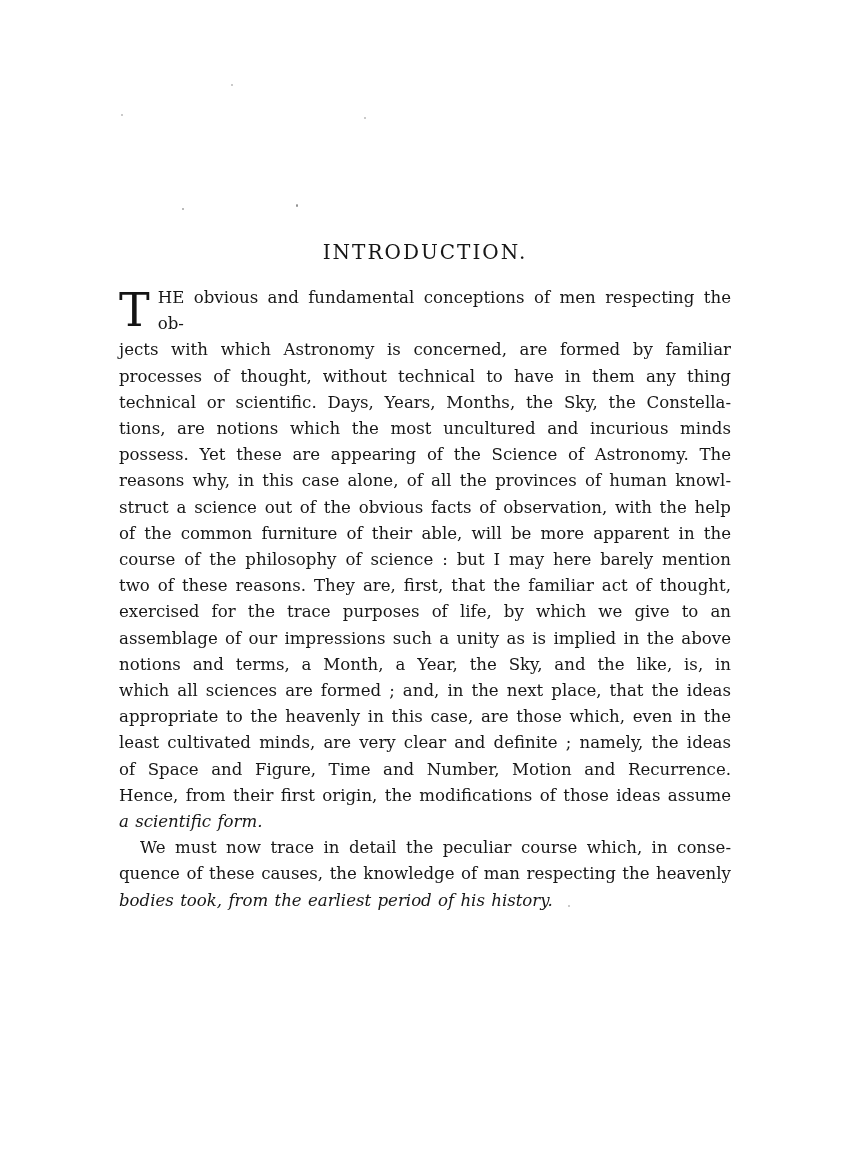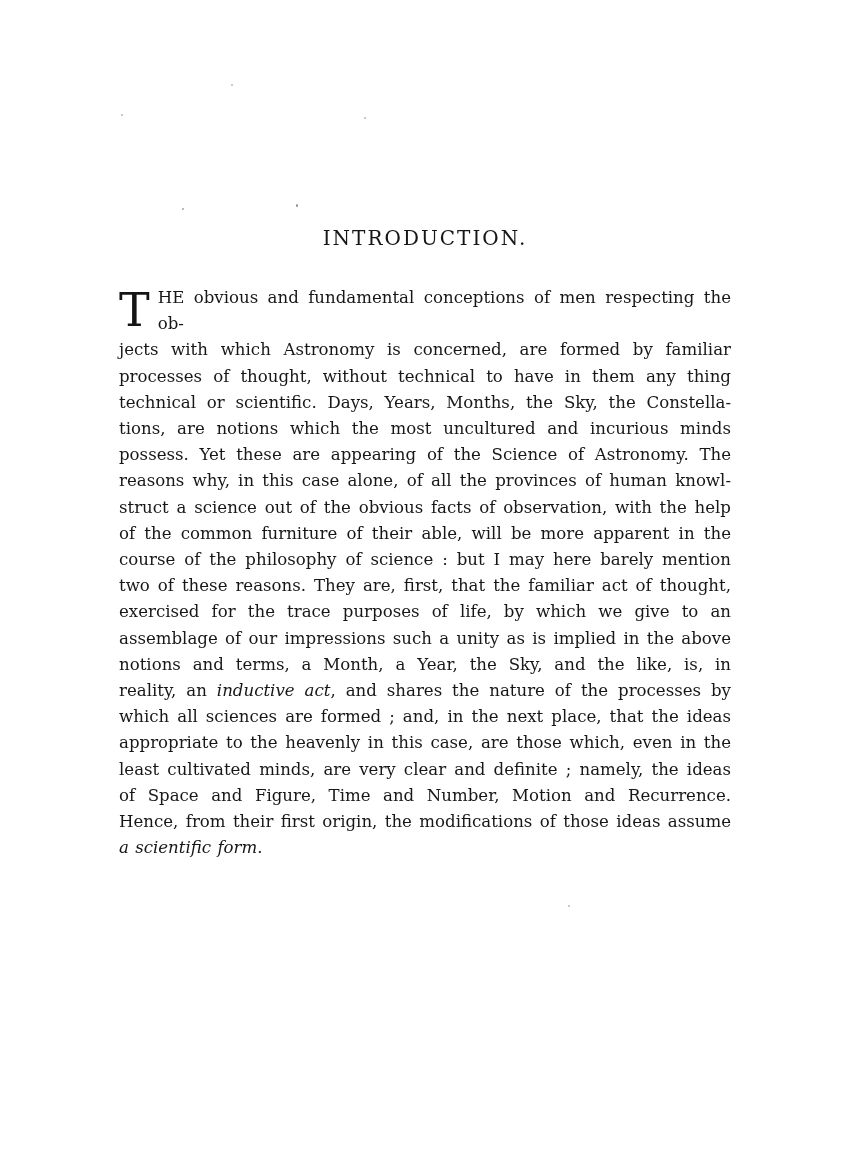--- a/index.html
+++ b/index.html
@@ -8,21 +8,21 @@
     background: #ffffff;
     font-family: "DejaVu Serif", "Liberation Serif", serif;
     color: #1a1a1a;
     position: relative;
     overflow: hidden;
   }
   .page { position: absolute; inset: 0; }
 
   .title {
     position: absolute;
-    top: 226px; left: 119px; width: 612px;
+    top: 240px; left: 119px; width: 612px;
     margin: 0;
     font-size: 20px;
     font-weight: normal;
     letter-spacing: 2px;
     text-align: center;
     color: #161616;
   }
 
   .bodytext {
     position: absolute;
@@ -89,24 +89,28 @@
       <div class="line">tions, are notions which the most uncultured and incurious minds</div>
       <div class="line">possess.  Yet these are appearing of the Science of Astronomy.  The</div>
       <div class="line">reasons why, in this case alone, of all the provinces of human knowl-</div>
       <div class="line">struct a science out of the obvious facts of observation, with the help</div>
       <div class="line">of the common furniture of their able, will be more apparent in the</div>
       <div class="line">course of the philosophy of science : but I may here barely mention</div>
       <div class="line">two of these reasons.  They are, first, that the familiar act of thought,</div>
       <div class="line">exercised for the trace purposes of life, by which we give to an</div>
       <div class="line">assemblage of our impressions such a unity as is implied in the above</div>
       <div class="line">notions and terms, a Month, a Year, the Sky, and the like, is, in</div>
-      <div class="line"><span>reality, an </span><span class="em">inductive act</span><span>, and shares the nature of the processes by</span></div>
       <div class="line">which all sciences are formed ; and, in the next place, that the ideas</div>
       <div class="line">appropriate to the heavenly in this case, are those which, even in the</div>
       <div class="line">least cultivated minds, are very clear and definite ; namely, the ideas</div>
       <div class="line">of Space and Figure, Time and Number, Motion and Recurrence.</div>
       <div class="line">Hence, from their first origin, the modifications of those ideas assume</div>
       <div class="line last">a scientific form.</div>
     </div>
 
+    <div class="para">
+      <div class="line indent">We must now trace in detail the peculiar course which, in conse-</div>
+      <div class="line">quence of these causes, the knowledge of man respecting the heavenly</div>
+      <div class="line last">bodies took, from the earliest period of his history.</div>
+    </div>
 
   </div>
 </div>
 
 </body></html>

